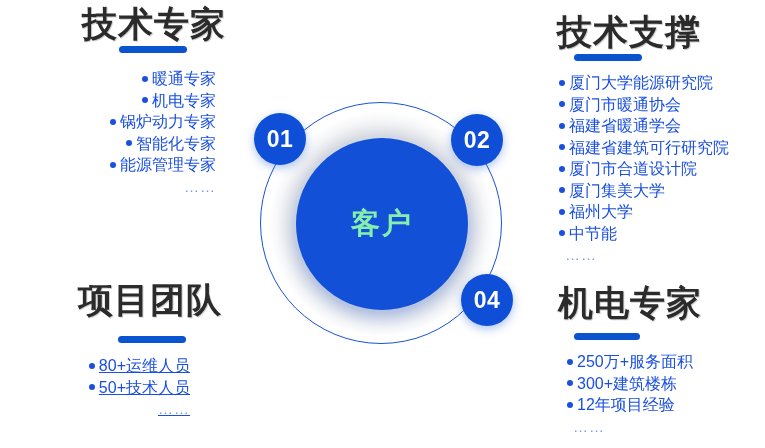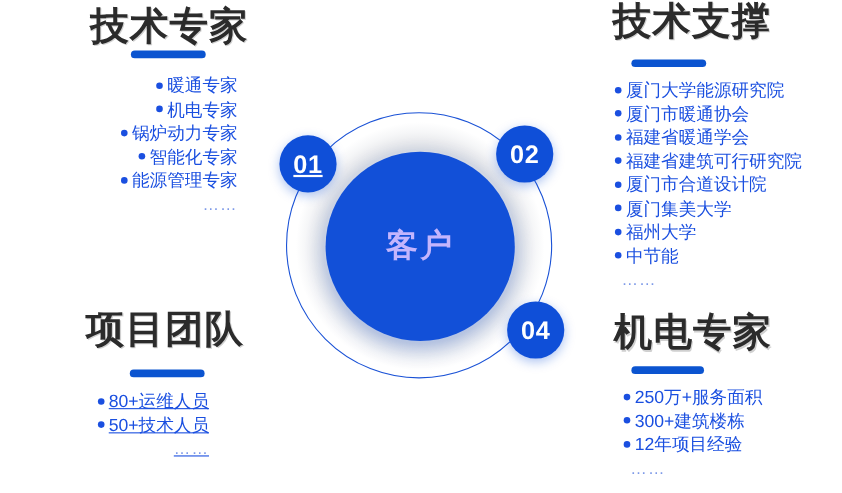--- a/index.html
+++ b/index.html
@@ -119,63 +119,63 @@
     width: 172px;
     height: 172px;
     border-radius: 50%;
     background: #1250d8;
     box-shadow: 0 6px 18px rgba(18,80,216,0.30);
     display: flex;
     align-items: center;
     justify-content: center;
   }
   .core-label {
-    color: #c4b5fd;
+    color: #86efac;
     font-size: 29px;
     font-weight: bold;
     letter-spacing: 2px;
   }
 
   .node-badge {
     position: absolute;
     width: 52px;
     height: 52px;
     border-radius: 50%;
     background: #0f4fd8;
     color: #ffffff;
     font-size: 23px;
     font-weight: bold;
     display: flex;
     align-items: center;
     justify-content: center;
     letter-spacing: 0.5px;
     box-shadow: 0 3px 10px rgba(15,79,216,0.35);
   }
-  .badge-01 { left: 6px;   top: 33px; text-decoration: underline; }
+  .badge-01 { left: 6px;   top: 23px; }
   .badge-02 { left: 203px; top: 24px; }
   .badge-03 { left: -1px;  top: 177px; }
   .badge-04 { left: 213px; top: 184px; }
 </style>
 </head>
 <body>
 
 <div class="canvas">
 
   <div class="section-heading" style="left:82px; top:4px;">技术专家</div>
   <div class="heading-rule" style="left:119px; top:46px; width:68px;"></div>
   <ul class="feature-list list-right-align" style="left:0px; top:68px; width:192px;margin-left:24px;">
     <li><span class="bullet"></span><span>暖通专家</span></li>
     <li><span class="bullet"></span><span>机电专家</span></li>
     <li><span class="bullet"></span><span>锅炉动力专家</span></li>
     <li><span class="bullet"></span><span>智能化专家</span></li>
     <li><span class="bullet"></span><span>能源管理专家</span></li>
     <li class="ellipsis-row">……</li>
   </ul>
 
-  <div class="section-heading" style="left:557px; top:0;">技术支撑</div>
+  <div class="section-heading" style="left:557px; top:12px;">技术支撑</div>
   <div class="heading-rule" style="left:574px; top:54px; width:68px;"></div>
   <ul class="feature-list list-left-align" style="left:559px; top:72px;">
     <li><span class="bullet"></span><span>厦门大学能源研究院</span></li>
     <li><span class="bullet"></span><span>厦门市暖通协会</span></li>
     <li><span class="bullet"></span><span>福建省暖通学会</span></li>
     <li><span class="bullet"></span><span>福建省建筑可行研究院</span></li>
     <li><span class="bullet"></span><span>厦门市合道设计院</span></li>
     <li><span class="bullet"></span><span>厦门集美大学</span></li>
     <li><span class="bullet"></span><span>福州大学</span></li>
     <li><span class="bullet"></span><span>中节能</span></li>

